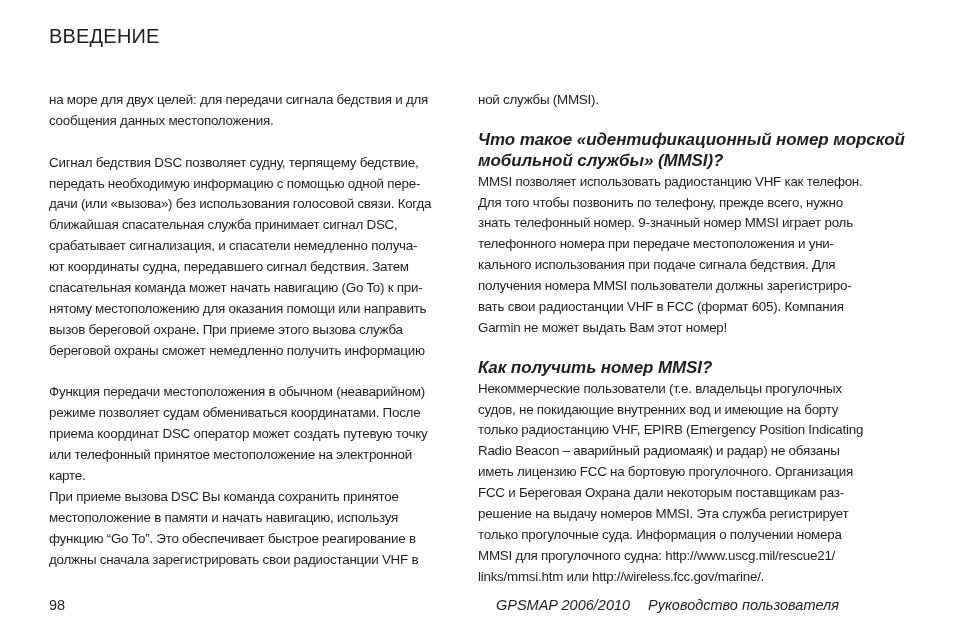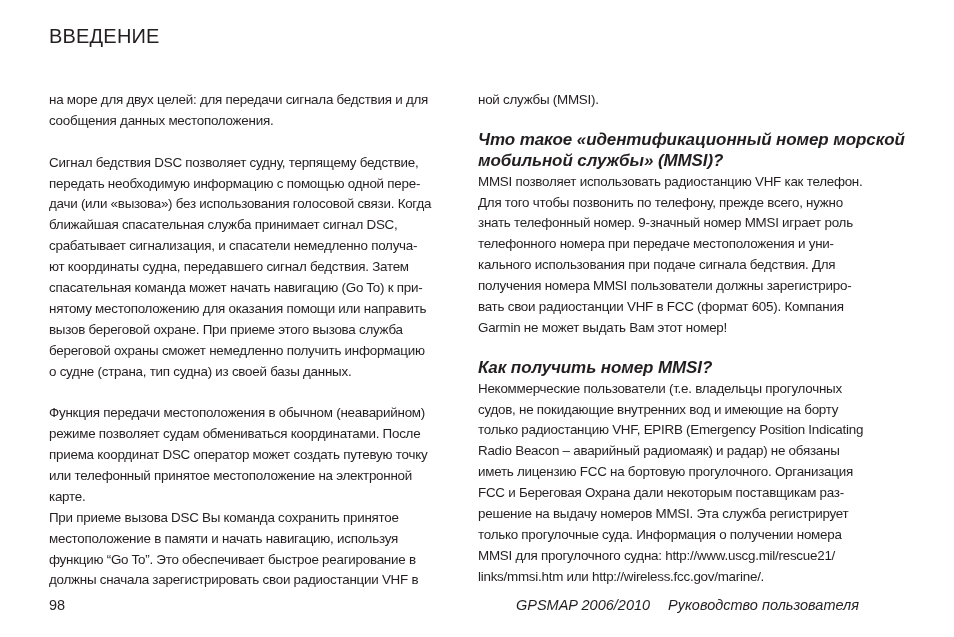--- a/index.html
+++ b/index.html
@@ -22,21 +22,21 @@
   .line { white-space: nowrap; display: block; height: 20.9px; }
   .gap { height: 20.9px; }
   .heading {
     font-weight: bold; font-style: italic; font-size: 17px;
     letter-spacing: -0.1px;
   }
   .footer-page {
     position: absolute; left: 49px; top: 597px; font-size: 14.5px; text-align: right;
   }
   .footer-title {
-    position: absolute; left: 516px; top: 597px;
+    position: absolute; left: 496px; top: 597px;
     font-size: 14.5px; font-style: italic; white-space: nowrap;
   }
   .footer-title .gap-sp { display: inline-block; width: 18px; }
 </style>
 </head>
 <body>
 
 <div class="header">ВВЕДЕНИЕ</div>
 
 <div class="col left">
@@ -46,21 +46,20 @@
   <span class="line">Сигнал бедствия DSC позволяет судну, терпящему бедствие,</span>
   <span class="line">передать необходимую информацию с помощью одной пере-</span>
   <span class="line">дачи (или «вызова») без использования голосовой связи. Когда</span>
   <span class="line">ближайшая спасательная служба принимает сигнал DSC,</span>
   <span class="line">срабатывает сигнализация, и спасатели немедленно получа-</span>
   <span class="line">ют координаты судна, передавшего сигнал бедствия. Затем</span>
   <span class="line">спасательная команда может начать навигацию (Go To) к при-</span>
   <span class="line">нятому местоположению для оказания помощи или направить</span>
   <span class="line">вызов береговой охране. При приеме этого вызова служба</span>
   <span class="line">береговой охраны сможет немедленно получить информацию</span>
-  <span class="line">о судне (страна, тип судна) из своей базы данных.</span>
   <span class="line"></span>
   <span class="line">Функция передачи местоположения в обычном (неаварийном)</span>
   <span class="line">режиме позволяет судам обмениваться координатами. После</span>
   <span class="line">приема координат DSC оператор может создать путевую точку</span>
   <span class="line">или телефонный принятое местоположение на электронной</span>
   <span class="line">карте.</span>
   <span class="line">При приеме вызова DSC Вы команда сохранить принятое</span>
   <span class="line">местоположение в памяти и начать навигацию, используя</span>
   <span class="line">функцию “Go To”. Это обеспечивает быстрое реагирование в</span>
   <span class="line">должны сначала зарегистрировать свои радиостанции VHF в</span>

